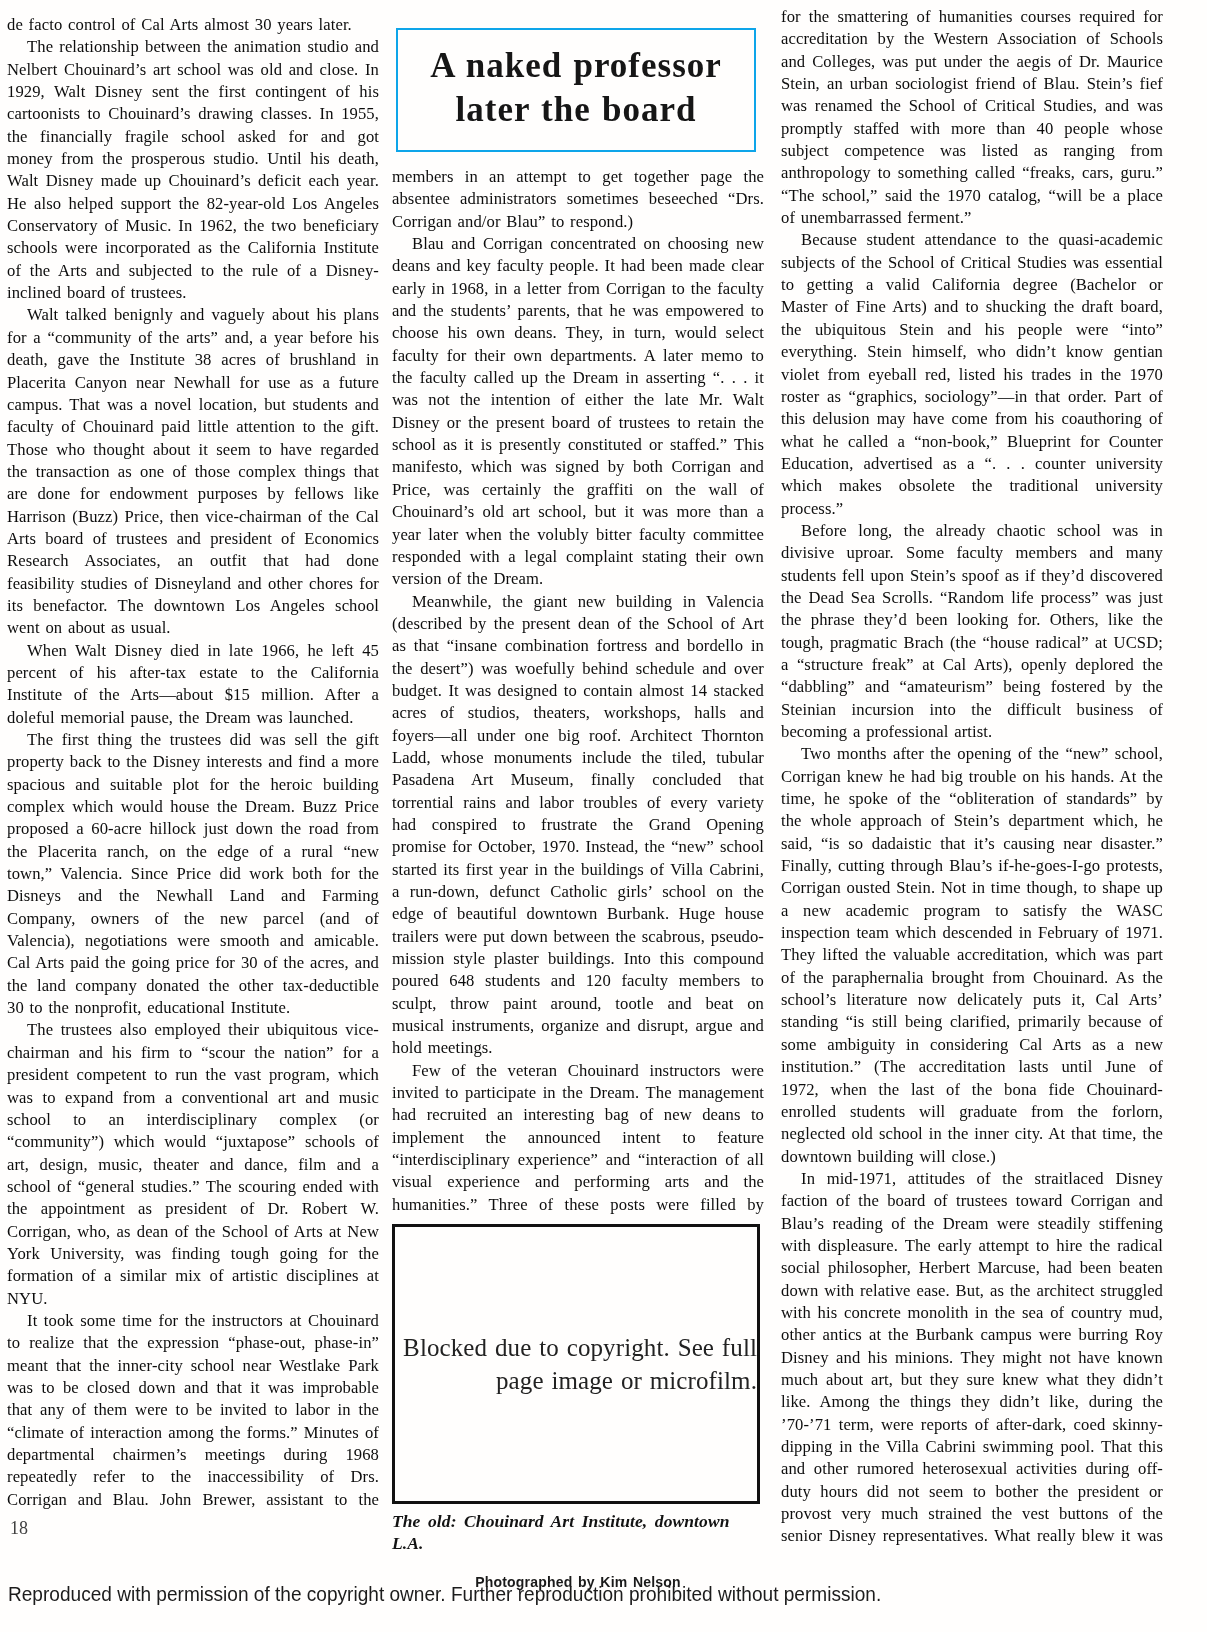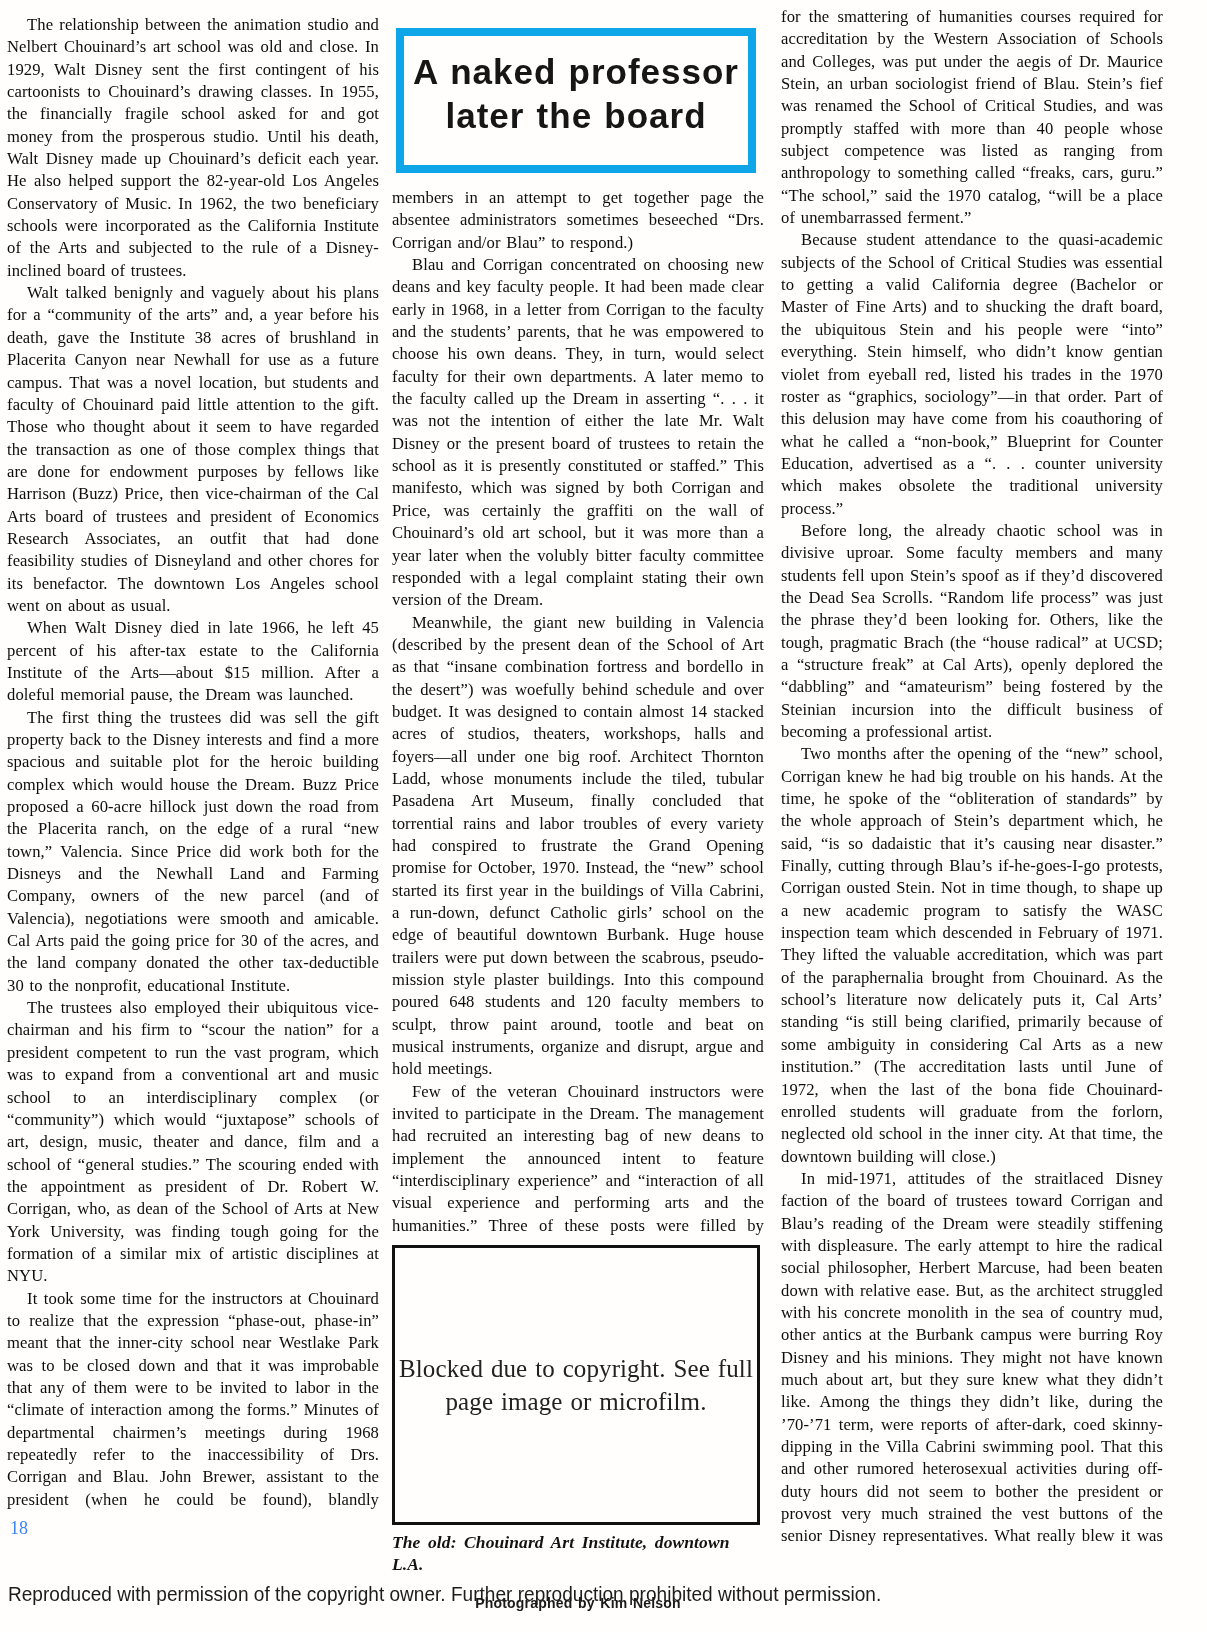--- a/index.html
+++ b/index.html
@@ -26,45 +26,45 @@
     word-spacing: 1.5px;
   }
   .col p { text-indent: 20px; }
   .col p.no-indent { text-indent: 0; }
   #col1 { left: 7px;  top: 14px; width: 372px; height: 1496px; overflow: hidden; }
   #col2 { left: 392px; top: 14px; width: 372px; }
   #col3 { left: 781px; top: 6px;  width: 382px; height: 1546px; overflow: hidden; }
 
   
   .headline-box {
-    border: 8px solid #0ea5e9;
+    border: 2px solid #0ea5e9;
     width: 360px;
     margin: 14px 0 14px 4px;
-    padding: 14px 6px 27px 6px;
+    padding: 14px 6px 18px 6px;
     text-align: center;
-    font-family: Liberation Sans, sans-serif;
+    font-family: Liberation Serif, serif;
     font-weight: bold;
     font-size: 35px;
     line-height: 44px;
     color: #161616;
     letter-spacing: 1px;
   }
   
   .col2-body { height: 1052px; overflow: hidden; }
 
   
   .blocked-box {
     border: 3px solid #111;
     width: 368px;
     height: 280px;
     margin-top: 6px;
     display: flex;
     align-items: center;
     justify-content: center;
-    text-align: center;
+    text-align: right;
     font-size: 25px;
     line-height: 33px;
     color: #222;
     text-indent: 0;
   }
   
   .caption {
     margin-top: 6px;
     font-weight: bold;
     font-style: italic;
@@ -82,40 +82,41 @@
     font-size: 14px;
     letter-spacing: 0.2px;
     color: #1a1a1a;
   }
   
   .page-number {
     position: absolute;
     left: 10px; top: 1518px;
     font-size: 18px;
     font-family: "Liberation Serif", serif;
-    color: #3b82f6;
+    color: #404040;
   }
   
   .footer-notice {
     position: absolute;
     left: 8px; top: 1582px;
     font-family: "Liberation Sans", sans-serif;
     font-size: 20.5px;
     color: #1c1c1c;
     transform: scaleX(0.93);
     transform-origin: left center;
     white-space: nowrap;
   }
 </style>
 </head>
 <body>
 
 <div class="page">
 
   <div class="col" id="col1">
+    <p class="no-indent">de facto control of Cal Arts almost 30 years later.</p>
     <p>The relationship between the animation studio and Nelbert Chouinard’s art school was old and close. In 1929, Walt Disney sent the first contingent of his cartoonists to Chouinard’s drawing classes. In 1955, the financially fragile school asked for and got money from the prosperous studio. Until his death, Walt Disney made up Chouinard’s deficit each year. He also helped support the 82-year-old Los Angeles Conservatory of Music. In 1962, the two beneficiary schools were incorporated as the California Institute of the Arts and subjected to the rule of a Disney-inclined board of trustees.</p>
     <p>Walt talked benignly and vaguely about his plans for a “community of the arts” and, a year before his death, gave the Institute 38 acres of brushland in Placerita Canyon near Newhall for use as a future campus. That was a novel location, but students and faculty of Chouinard paid little attention to the gift. Those who thought about it seem to have regarded the transaction as one of those complex things that are done for endowment purposes by fellows like Harrison (Buzz) Price, then vice-chairman of the Cal Arts board of trustees and president of Economics Research Associates, an outfit that had done feasibility studies of Disneyland and other chores for its benefactor. The downtown Los Angeles school went on about as usual.</p>
     <p>When Walt Disney died in late 1966, he left 45 percent of his after-tax estate to the California Institute of the Arts—about $15 million.  After a doleful memorial pause, the Dream was launched.</p>
     <p>The first thing the trustees did was sell the gift property back to the Disney interests and find a more spacious and suitable plot for the heroic building complex which would house the Dream. Buzz Price proposed a 60-acre hillock just down the road from the Placerita ranch, on the edge of a rural “new town,” Valencia. Since Price did work both for the Disneys and the Newhall Land and Farming Company, owners of the new parcel (and of Valencia), negotiations were smooth and amicable. Cal Arts paid the going price for 30 of the acres, and the land company donated the other tax-deductible 30 to the nonprofit, educational Institute.</p>
     <p>The trustees also employed their ubiquitous vice-chairman and his firm to “scour the nation” for a president competent to run the vast program, which was to expand from a conventional art and music school to an interdisciplinary complex (or “community”) which would “juxtapose” schools of art, design, music, theater and dance, film and a school of “general studies.” The scouring ended with the appointment as president of Dr. Robert W. Corrigan, who, as dean of the School of Arts at New York University, was finding tough going for the formation of a similar mix of artistic disciplines at NYU.</p>
     <p>It took some time for the instructors at Chouinard to realize that the expression “phase-out, phase-in” meant that the inner-city school near Westlake Park was to be closed down and that it was improbable that any of them were to be invited to labor in the “climate of interaction among the forms.” Minutes of departmental chairmen’s meetings during 1968 repeatedly refer to the inaccessibility of Drs. Corrigan and Blau. John Brewer, assistant to the president (when he could be found), blandly suggested that written summations of the faculty’s anguish and fear be transmitted to Corrigan.</p>
 
   </div>
 
   <div class="col" id="col2">

